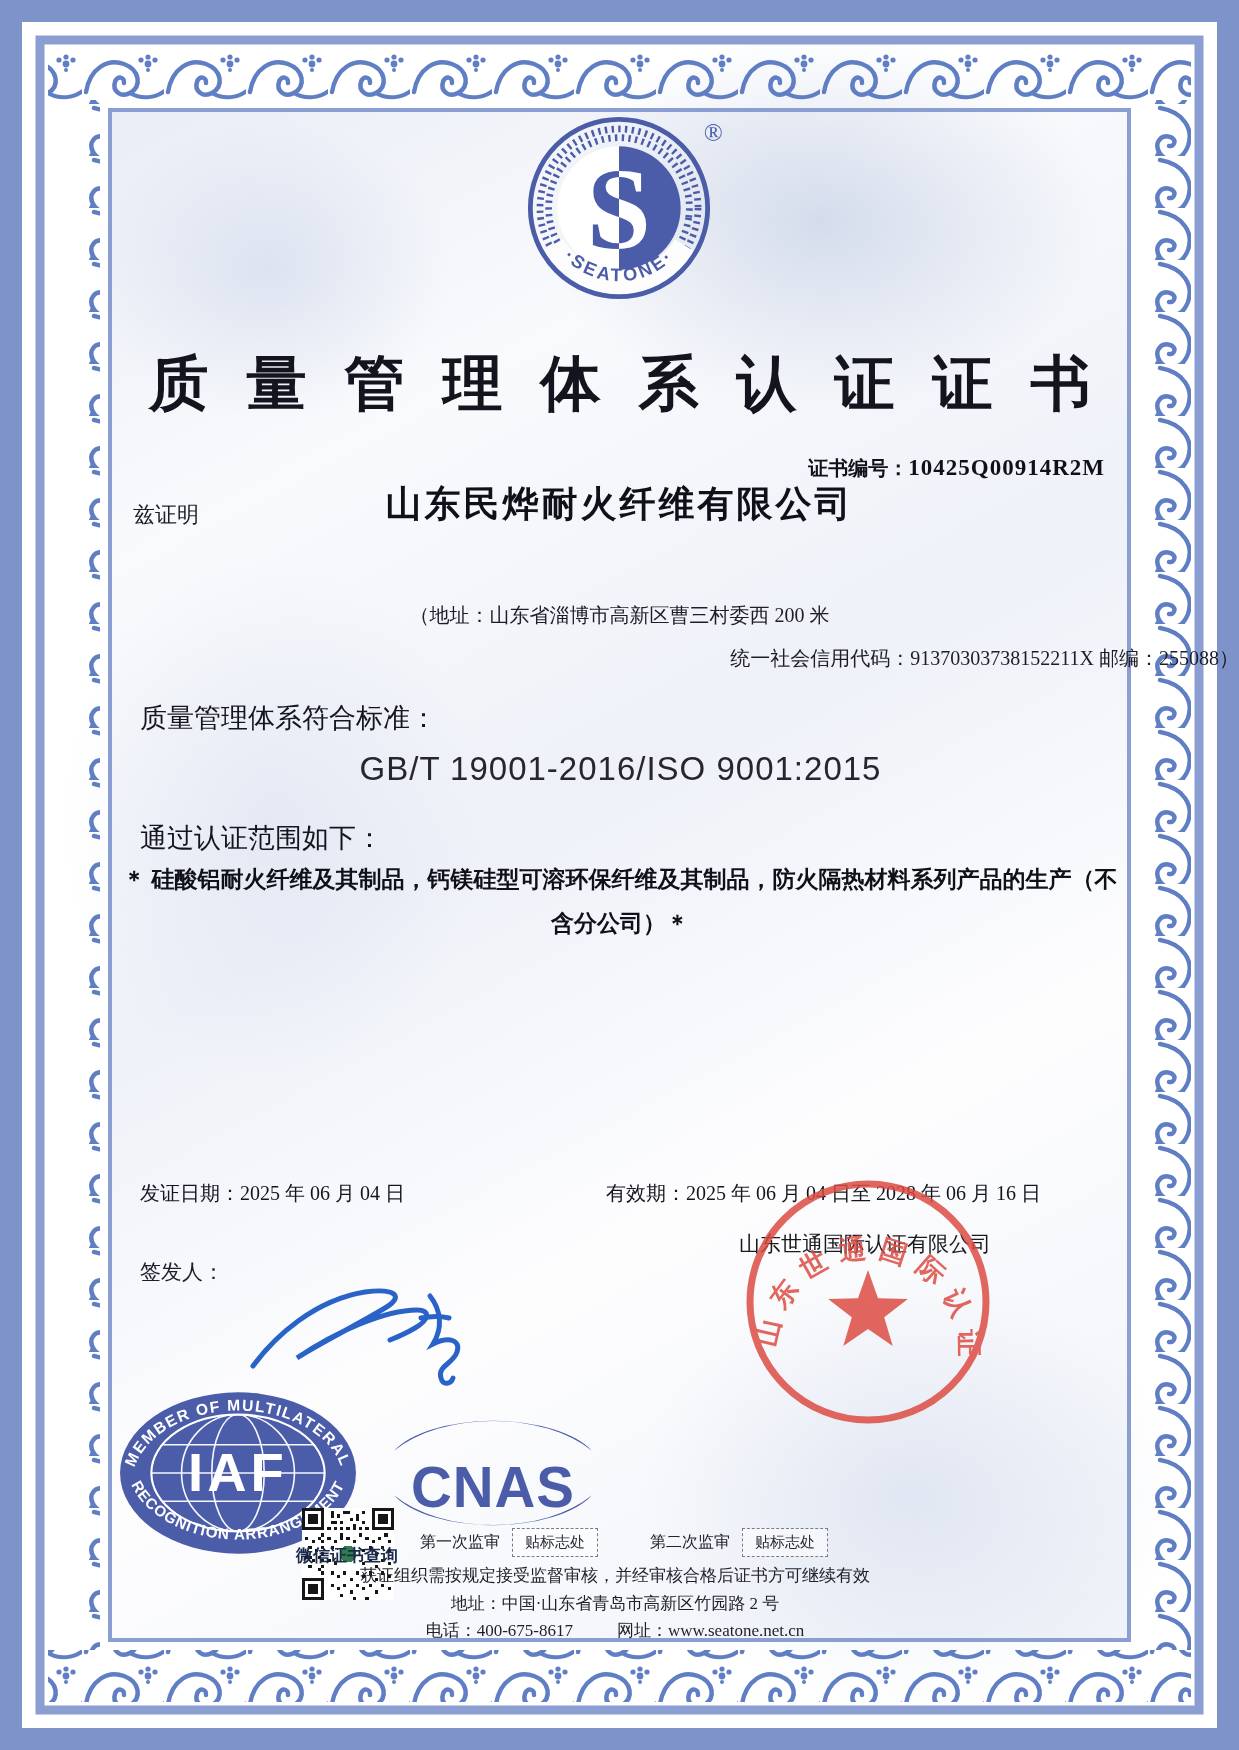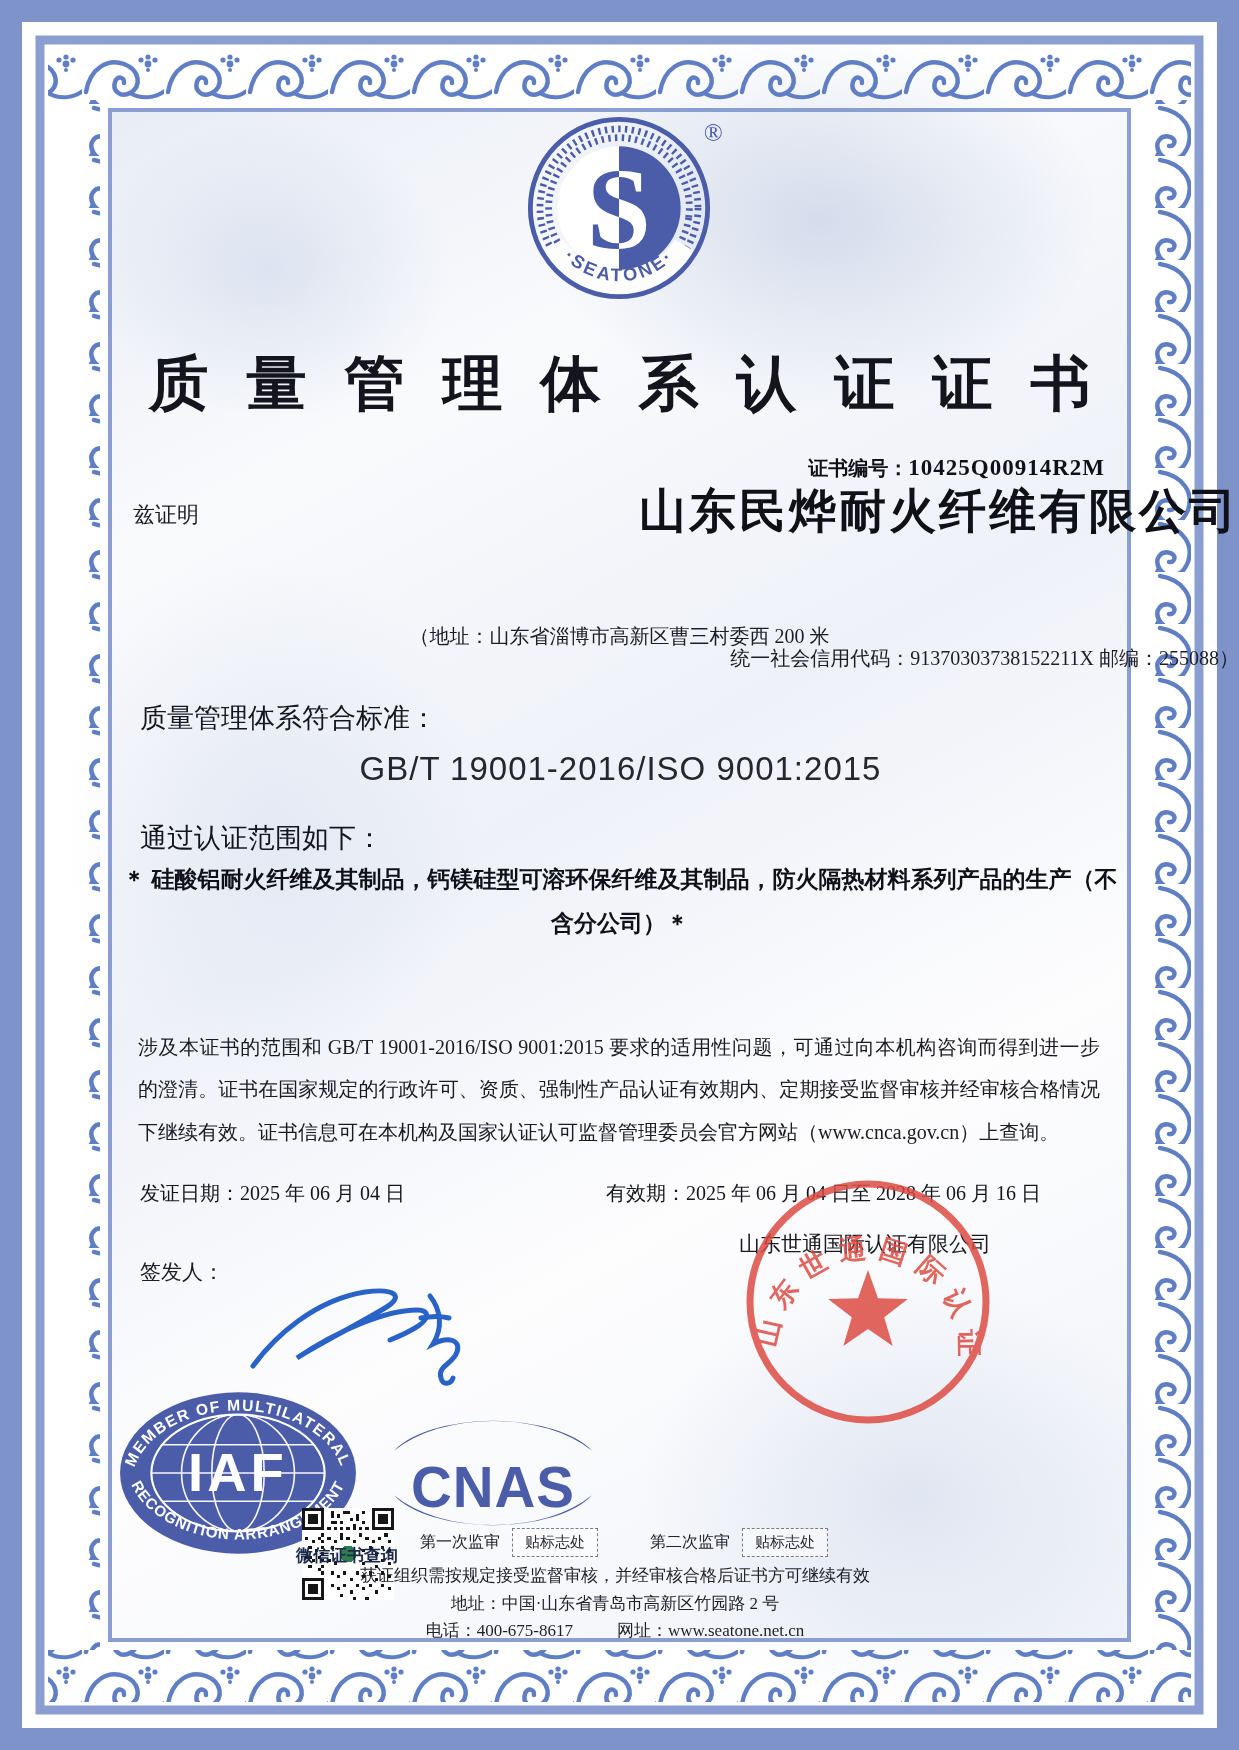--- a/index.html
+++ b/index.html
@@ -11,22 +11,22 @@
   .wm1{left:540px;top:30px;width:560px;height:380px;background:radial-gradient(closest-side,rgba(168,184,216,.45),rgba(168,184,216,0));}
   .wm2{left:90px;top:120px;width:360px;height:300px;background:radial-gradient(closest-side,rgba(172,188,220,.30),rgba(172,188,220,0));}
   .wm3{left:60px;top:560px;width:420px;height:520px;background:radial-gradient(closest-side,rgba(178,192,224,.20),rgba(178,192,224,0));}
   .wm4{left:640px;top:1280px;width:540px;height:430px;background:radial-gradient(closest-side,rgba(172,188,220,.28),rgba(172,188,220,0));}
   .abs{position:absolute;}
   .title{left:0;right:0;top:344px;text-align:center;font-size:60px;font-weight:700;
          letter-spacing:38px;text-indent:38px;color:#14141f;}
   .certno{right:134px;top:455px;font-size:20px;font-weight:700;color:#101018;}
   .certno .num{font-size:23px;letter-spacing:1px;}
   .attest{left:133px;top:500px;font-size:22px;}
-  .company{left:0;right:0;top:480px;text-align:right;font-size:47px;font-weight:700;letter-spacing:3px;color:#101018;}
-  .addr1{left:0;right:0;top:602px;text-align:center;font-size:20px;margin-top:21px;}
+  .company{left:0;right:0;top:480px;text-align:center;font-size:36px;font-weight:700;letter-spacing:3px;color:#101018;}
+  .addr1{left:0;right:0;top:602px;text-align:center;font-size:20px;}
   .addr2{left:0;right:0;top:645px;text-align:right;font-size:20px;}
   .label{font-size:27px;color:#15151f;}
   .std-label{left:140px;top:700px;}
   .standard{left:2px;right:0;top:750px;text-align:center;font-size:33px;color:#26262e;
             font-family:"Liberation Sans",sans-serif;letter-spacing:1px;}
   .scope-label{left:140px;top:820px;}
   .scope{left:120px;top:858px;width:1000px;text-align:center;font-size:23px;font-weight:700;line-height:1.9;color:#101018;}
   .notice{left:138px;top:1026px;width:962px;font-size:20px;line-height:2.12;text-align:justify;color:#1a1a24;}
   .daterow{font-size:20px;color:#14141e;}
   .d1{left:140px;top:1180px;}
@@ -124,21 +124,20 @@
   <div class="abs company">山东民烨耐火纤维有限公司</div>
   <div class="abs addr1">（地址：山东省淄博市高新区曹三村委西 200 米</div>
   <div class="abs addr2">统一社会信用代码：91370303738152211X 邮编：255088）</div>
 
   <div class="abs label std-label">质量管理体系符合标准：</div>
   <div class="abs standard">GB/T 19001-2016/ISO 9001:2015</div>
 
   <div class="abs label scope-label">通过认证范围如下：</div>
   <div class="abs scope">＊ 硅酸铝耐火纤维及其制品，钙镁硅型可溶环保纤维及其制品，防火隔热材料系列产品的生产（不含分公司）＊</div>
 
-  <div class="abs notice">涉及本证书的范围和 GB/T 19001-2016/ISO 9001:2015 要求的适用性问题，可通过向本机构咨询而得到进一步的澄清。证书在国家规定的行政许可、资质、强制性产品认证有效期内、定期接受监督审核并经审核合格情况下继续有效。证书信息可在本机构及国家认证认可监督管理委员会官方网站（www.cnca.gov.cn）上查询。</div>
 
   <div class="abs daterow d1">
     <span>发证日期：</span><span>2025 年 06 月 04 日</span>
   </div>
   <div class="abs daterow d2">
     <span>有效期：</span><span>2025 年 06 月 04 日至 2028 年 06 月 16 日</span>
   </div>
 
   <div class="abs signer">签发人：</div>
   <svg class="abs" style="left:245px;top:1266px;" width="240" height="136" viewBox="0 0 240 136">

